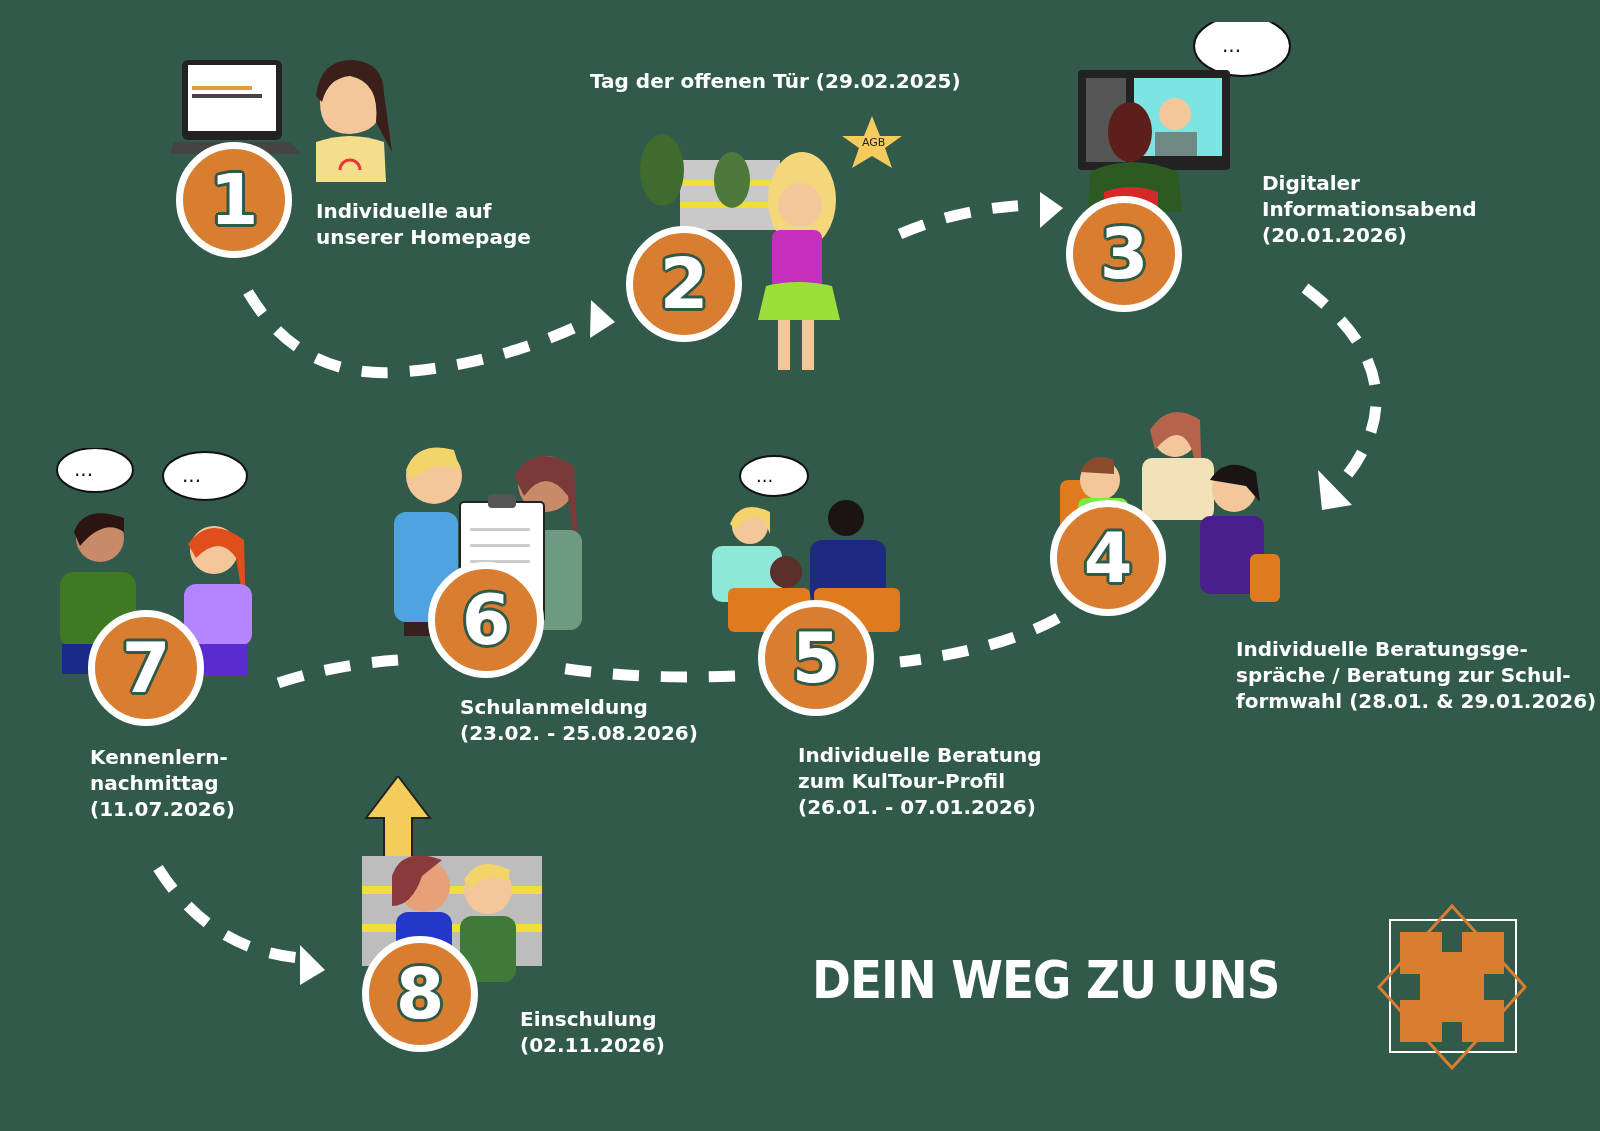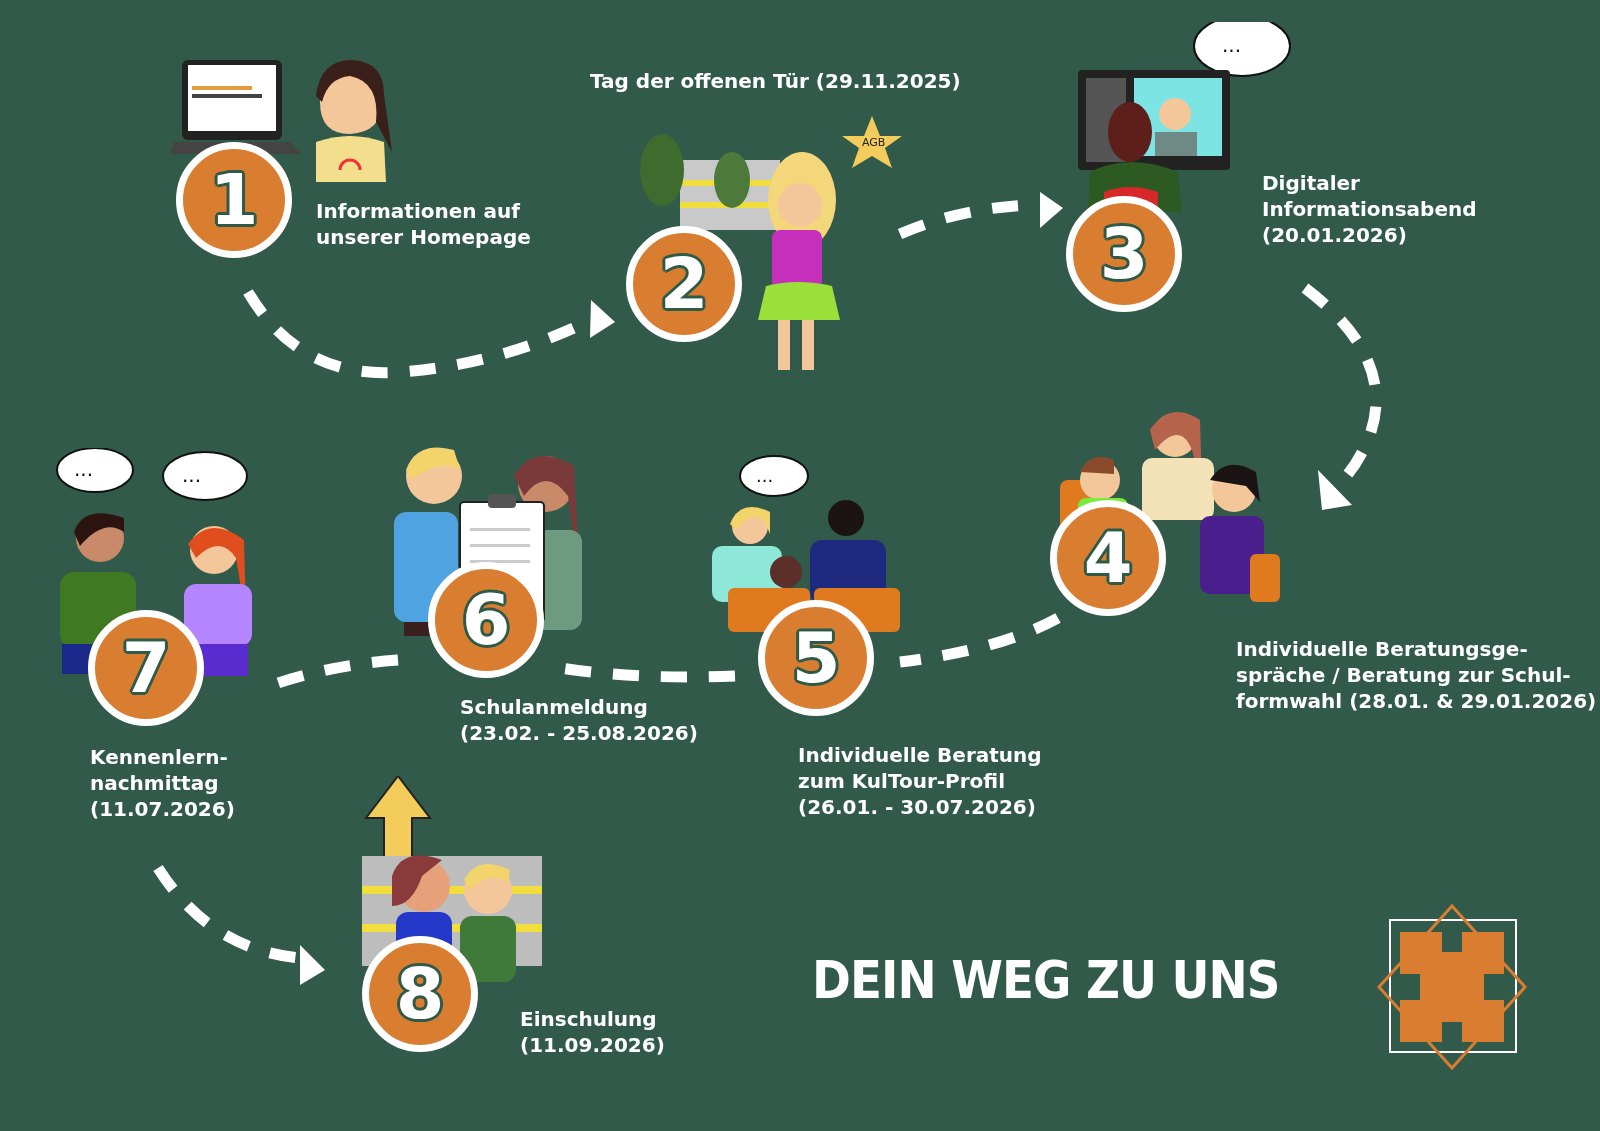--- a/index.html
+++ b/index.html
@@ -46,26 +46,26 @@
       <rect x="22" y="52" width="70" height="4" fill="#444"></rect>
       <polygon points="4,100 120,100 132,112 0,112" fill="#444"></polygon>
       <path d="M150 60 Q 150 30 180 28 Q 210 30 212 60 Q 212 90 180 92 Q 150 92 150 60Z" fill="#f3c79a"></path>
       <path d="M146 54 Q 150 18 182 18 Q 214 20 214 52 L 222 110 L 206 80 Q 210 40 180 34 Q 158 36 152 60Z" fill="#3b1f1a"></path>
       <path d="M146 100 Q 180 88 214 100 L 216 140 L 146 140Z" fill="#f3de8e"></path>
       <path d="M170 128 a10 10 0 0 1 20 0" stroke="#e33" stroke-width="3" fill="none"></path>
     </svg>
     <div class="badge" style="left:176px;top:142px">
         <span>1</span>
       </div>
-    <div class="label" style="left:316px;top:198px">Informationen auf
+    <div class="label" style="left:316px;top:198px">Individuelle auf
 unserer Homepage</div>
   </div>
 
   <div class="step">
-    <div class="label" style="left:590px;top:68px">Tag der offenen Tür (29.11.2025)</div>
+    <div class="label" style="left:590px;top:68px">Tag der offenen Tür (29.02.2025)</div>
     <svg class="illus" style="left:640px;top:110px" width="280" height="280">
       <rect x="40" y="50" width="100" height="70" fill="#c9c9c9"></rect>
       <rect x="40" y="70" width="100" height="6" fill="#f1dd3c"></rect>
       <rect x="40" y="92" width="100" height="6" fill="#f1dd3c"></rect>
       <ellipse cx="22" cy="60" rx="22" ry="36" fill="#3f6b2e"></ellipse>
       <ellipse cx="92" cy="70" rx="18" ry="28" fill="#4d7a3a"></ellipse>
       <ellipse cx="162" cy="90" rx="34" ry="48" fill="#f3d77a"></ellipse>
       <circle cx="160" cy="95" r="22" fill="#f3c79a"></circle>
       <rect x="132" y="120" width="50" height="60" rx="8" fill="#c62fbc"></rect>
       <path d="M126 176 Q 158 168 192 176 L 200 210 L 118 210Z" fill="#9be03a"></path>
@@ -133,21 +133,21 @@
       <circle cx="146" cy="64" r="18" fill="#1c1414"></circle>
       <rect x="110" y="86" width="76" height="64" rx="12" fill="#1e2a80"></rect>
       <rect x="28" y="134" width="82" height="44" rx="6" fill="#e07a1f"></rect>
       <rect x="114" y="134" width="86" height="44" rx="6" fill="#e07a1f"></rect>
     </svg>
     <div class="badge" style="left:758px;top:600px">
         <span>5</span>
       </div>
     <div class="label" style="left:798px;top:742px">Individuelle Beratung
 zum KulTour-Profil
-(26.01. - 30.07.2026)</div>
+(26.01. - 07.01.2026)</div>
   </div>
 
   <div class="step">
     <svg class="illus" style="left:384px;top:436px" width="220" height="200">
       <circle cx="50" cy="40" r="28" fill="#f3c79a"></circle>
       <path d="M22 34 Q 34 4 70 14 L 76 34 Q 54 22 28 44Z" fill="#f3d46a"></path>
       <rect x="10" y="76" width="64" height="110" rx="12" fill="#4ea3e0"></rect>
       <rect x="20" y="186" width="50" height="24" fill="#3a1f1f"></rect>
       <circle cx="162" cy="48" r="28" fill="#c98a6a"></circle>
       <path d="M130 40 Q 150 6 190 30 L 196 150 L 184 60 Q 162 30 140 60Z" fill="#7a3a3a"></path>
@@ -198,21 +198,21 @@
       <path d="M40 100 Q 50 70 90 84 L 70 100 Q 60 130 40 130Z" fill="#8a3a3a"></path>
       <rect x="44" y="136" width="56" height="70" rx="12" fill="#2338c9"></rect>
       <circle cx="136" cy="114" r="24" fill="#f3c79a"></circle>
       <path d="M112 104 Q 126 78 158 94 L 156 106 Q 136 94 118 114Z" fill="#f3d46a"></path>
       <rect x="108" y="140" width="56" height="66" rx="12" fill="#3f7a3a"></rect>
     </svg>
     <div class="badge" style="left:362px;top:936px">
         <span>8</span>
       </div>
     <div class="label" style="left:520px;top:1006px">Einschulung
-(11.09.2026)</div>
+(02.11.2026)</div>
   </div>
 
   <div class="title">DEIN WEG ZU UNS</div>
 
   <svg class="logo" viewBox="0 0 160 166">
     <rect x="18" y="16" width="126" height="132" fill="none" stroke="#fff" stroke-width="2"></rect>
     <polygon points="80,2 153,83 80,164 7,83" fill="none" stroke="#d97d31" stroke-width="3"></polygon>
     <path d="M28 28 H70 V48 H90 V28 H132 V70 H112 V96 H132 V138 H90 V118 H70 V138 H28 V96 H48 V70 H28Z" fill="#d97d31"></path>
   </svg>
 

